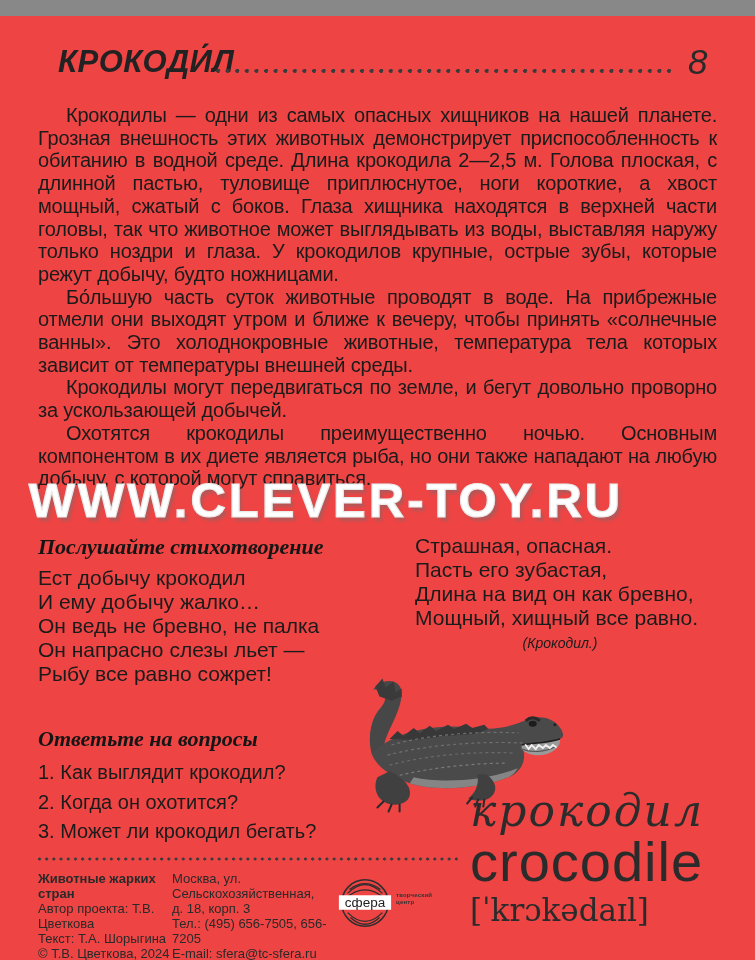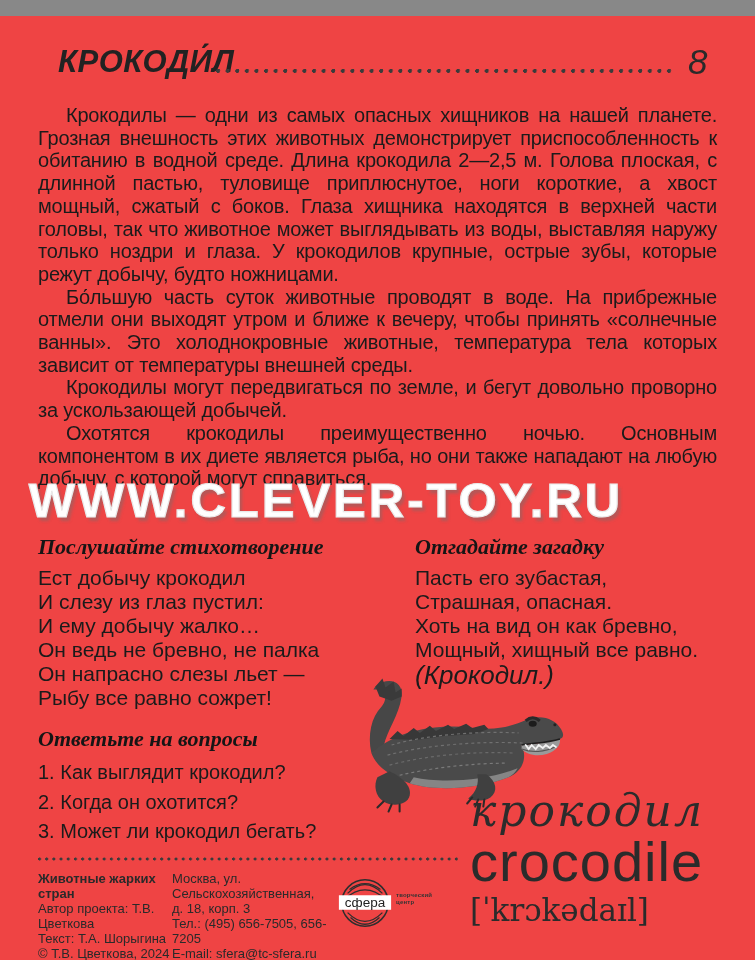--- a/index.html
+++ b/index.html
@@ -35,21 +35,21 @@
     -webkit-text-stroke:1.2px #e9e9e9;
     text-shadow:3px 4px 3px rgba(110,110,110,.45);
     white-space:nowrap;pointer-events:none;
   }
   
   .sec-head{font-size:22px;font-weight:bold;font-style:italic;margin:0 0 6px 0;color:#151515;font-family:Liberation Serif, serif;}
   .poem{position:absolute;left:38px;top:518px;width:360px;}
   .poem .line{font-size:21px;line-height:24px;}
   .riddle{position:absolute;left:415px;top:518px;width:298px;}
   .riddle .line{font-size:21px;line-height:24px;}
-  .riddle .answer{font-size:26px;line-height:26px;font-style:italic;text-align:left;padding-right:8px;}
+  .riddle .answer{font-size:14px;line-height:26px;font-style:italic;text-align:center;padding-right:8px;}
   .questions{position:absolute;left:38px;top:710px;width:380px;}
   .questions .line{font-size:20px;line-height:29.5px;}
   
   .croc{position:absolute;left:325px;top:656px;width:242px;height:142px;}
   
   .vocab{position:absolute;left:470px;top:772px;width:242px;text-align:left;}
   .vocab-ru{
     font-family:"DejaVu Serif",serif;font-style:italic;font-size:44px;color:#2c2c2c;
     letter-spacing:2px;line-height:46px;padding-right:10px;
   }
@@ -94,32 +94,30 @@
     <p>Бо́льшую часть суток животные проводят в воде. На прибрежные отмели они выходят утром и ближе к вечеру, чтобы принять «солнечные ванны». Это холоднокровные животные, температура тела которых зависит от температуры внешней среды.</p>
     <p>Крокодилы могут передвигаться по земле, и бегут довольно проворно за ускользающей добычей.</p>
     <p>Охотятся крокодилы преимущественно ночью. Основным компонентом в их диете является рыба, но они также нападают на любую добычу, с которой могут справиться.</p>
   </div>
 
   <div class="watermark">WWW.CLEVER-TOY.RU</div>
 
   <div class="poem">
     <div class="sec-head">Послушайте стихотворение</div>
     <div class="line">Ест добычу крокодил</div>
-    <div class="line">И слезу из глаз пустил:</div>
     <div class="line">И ему добычу жалко…</div>
     <div class="line">Он ведь не бревно, не палка</div>
     <div class="line">Он напрасно слезы льет —</div>
     <div class="line">Рыбу все равно сожрет!</div>
   </div>
 
   <div class="riddle">
-    <div class="sec-head">Отгадайте загадку</div>
+    <div class="line">Страшная, опасная.</div>
     <div class="line">Пасть его зубастая,</div>
-    <div class="line">Страшная, опасная.</div>
-    <div class="line">Хоть на вид он как бревно,</div>
+    <div class="line">Длина на вид он как бревно,</div>
     <div class="line">Мощный, хищный все равно.</div>
     <div class="answer">(Крокодил.)</div>
   </div>
 
   <div class="questions">
     <div class="sec-head">Ответьте на вопросы</div>
     <div class="line">1. Как выглядит крокодил?</div>
     <div class="line">2. Когда он охотится?</div>
     <div class="line">3. Может ли крокодил бегать?</div>
   </div>

